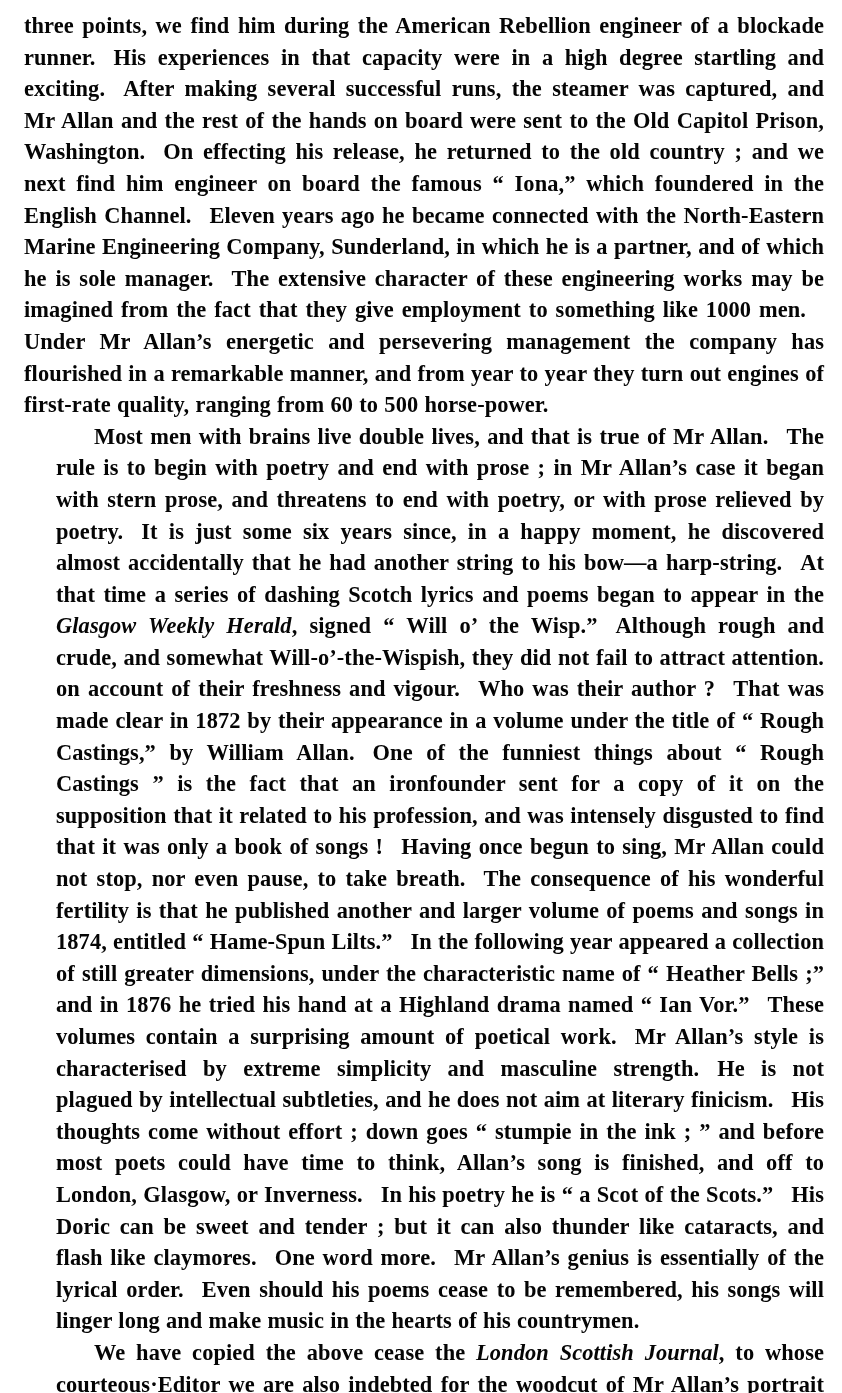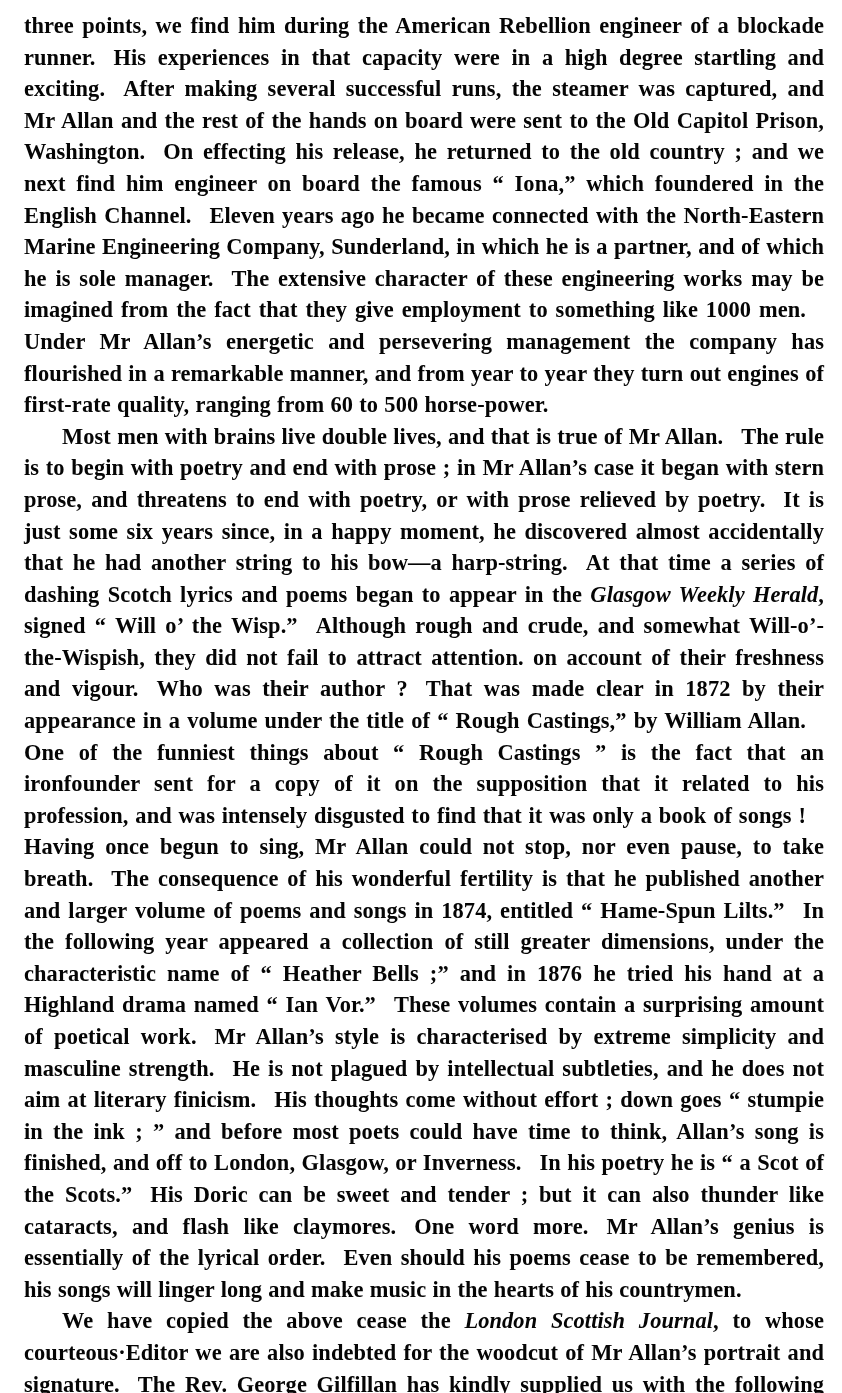--- a/index.html
+++ b/index.html
@@ -31,20 +31,21 @@
     line-height: 31.6px;
     text-align: justify;
     text-justify: inter-word;
     font-weight: bold;
     letter-spacing: 0.1px;
     word-spacing: 0.5px;
     color: #050505;
   }
   p.indent {
     text-indent: 38px;
+    margin-left: 32px;
   }
   .gap {
     display: inline-block;
     width: 18px;
   }
   .it {
     font-style: italic;
   }
 </style>
 </head>

